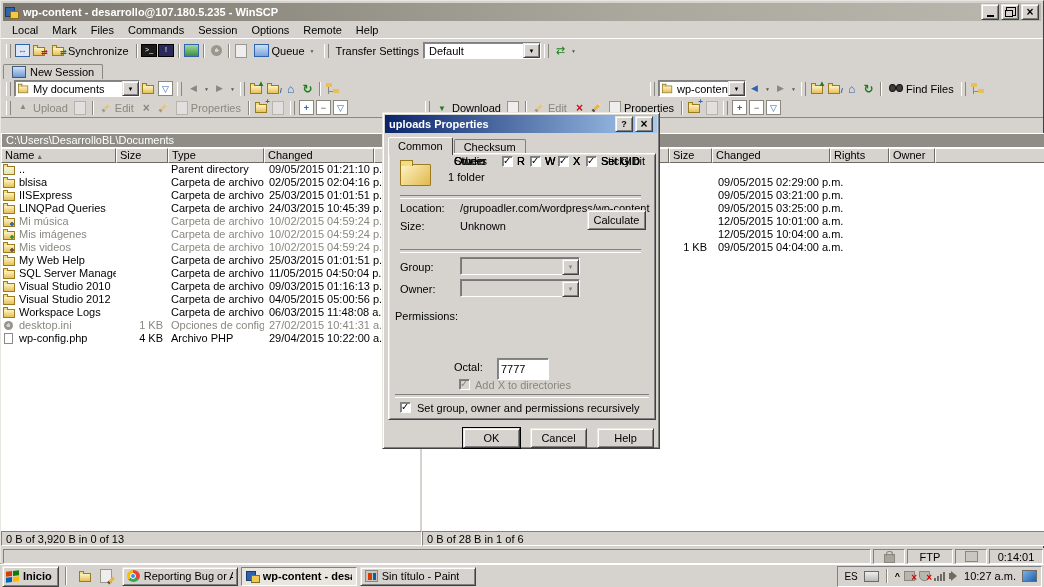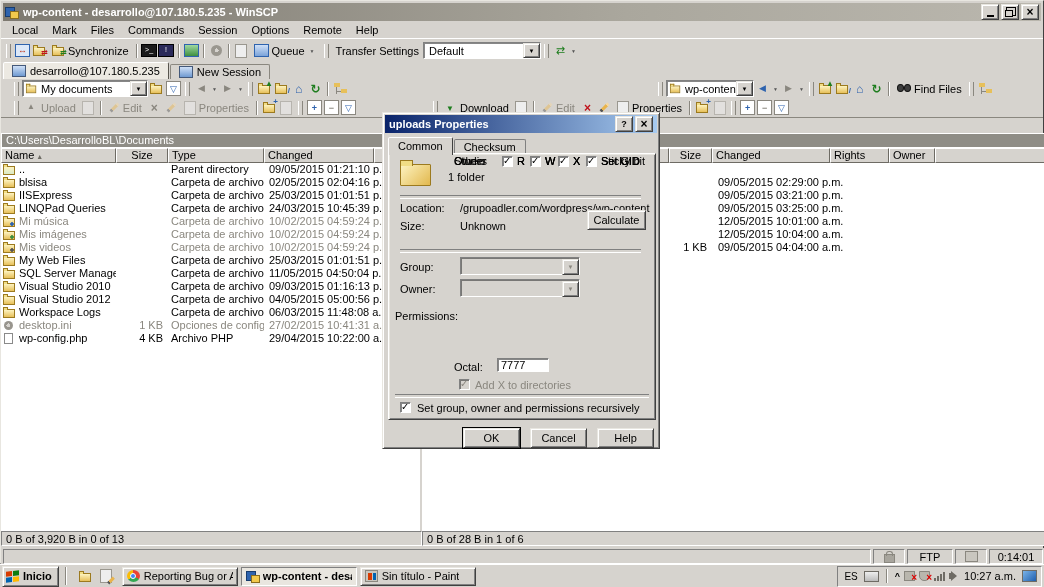--- a/index.html
+++ b/index.html
@@ -74,34 +74,34 @@
   .g-uparrowdoc::before{content:"▲";position:absolute;left:1px;top:0;font-size:8px;}
   .g-downarrowdoc{width:12px;height:12px;position:relative;}
   .g-downarrowdoc::before{content:"▼";position:absolute;left:1px;top:2px;font-size:8px;color:#1e7d1e;}
   
   .tabsrow{height:17px;display:flex;align-items:flex-end;padding-left:2px;}
   .stab{height:14px;display:flex;align-items:center;gap:4px;padding:0 8px;background:#d6d3ce;
         border:1px solid #8a877f;border-bottom:none;border-radius:2px 2px 0 0;margin-right:1px;}
   .stab.active{height:16px;background:#ece9e2;border-color:#fff #58554e transparent #fff;}
   .tabico{width:12px;height:10px;background:linear-gradient(#cfe0f7,#6f9ad1);border:1px solid #44597a;}
   
-  .ptool-row,.ctool-row{display:flex;align-items:center;padding-left:8px;}
+  .ptool-row,.ctool-row{display:flex;align-items:center;}
   .ptool-row{height:19px;} .ctool-row{height:19px;border-bottom:1px solid #8a877f;}
   .half-l{width:421px;display:flex;align-items:center;flex:0 0 421px;box-sizing:border-box;padding-left:2px;}
   .half-r{flex:1;display:flex;align-items:center;}
   
   .panels{position:absolute;left:0;top:108px;width:1044px;height:422px;display:flex;}
   .panel{background:#fff;box-sizing:border-box;display:flex;flex-direction:column;margin-top:24px;}
   .panel.leftp{width:421px;border-right:2px solid #d6d3ce;box-shadow:1px 0 0 #9a978f;}
   .panel.rightp{flex:1;}
   .pathbar{height:13px;line-height:13px;background:#8f8d86;color:#fff;padding:0 4px;margin:1px;white-space:nowrap;overflow:hidden;}
   .cols{display:flex;height:15px;flex:0 0 15px;}
   .col{box-sizing:border-box;background:#d6d3ce;border:1px solid;border-color:#fff #6e6b64 #6e6b64 #fff;
        padding:0 3px;line-height:12px;white-space:nowrap;overflow:hidden;}
-  .col.num{text-align:center;}
+  .col.num{text-align:left;}
   .sort-asc::after{content:" ▲";font-size:7px;color:#6e6b64;}
   .rows{flex:1;overflow:hidden;}
   .frow{display:flex;height:13px;line-height:13px;white-space:nowrap;}
   .c-name{width:115px;display:flex;gap:3px;padding-left:2px;box-sizing:border-box;overflow:hidden;align-items:center;}
   .c-size{width:52px;text-align:right;padding-right:5px;box-sizing:border-box;}
   .c-type{width:96px;padding-left:3px;box-sizing:border-box;overflow:hidden;}
   .c-ch{width:110px;padding-left:5px;box-sizing:border-box;}
   .r-name{width:247px;box-sizing:border-box;}
   .r-size{width:43px;text-align:right;padding-right:5px;box-sizing:border-box;}
   .r-ch{width:118px;padding-left:6px;box-sizing:border-box;}
@@ -181,21 +181,21 @@
   .bigfolder::after{content:"";position:absolute;left:0;top:0;width:13px;height:6px;background:#f1dd85;border:1px solid #9c7a1f;border-bottom:none;box-sizing:border-box;}
   .bigfolder::before{content:"";position:absolute;left:0;top:4px;width:31px;height:22px;background:linear-gradient(135deg,#fdf3c0,#e2b84e);border:1px solid #9c7a1f;box-sizing:border-box;border-radius:1px;}
   .cb{display:inline-block;width:11px;height:11px;background:#fff;border:1px solid;border-color:#808080 #fff #fff #808080;
       box-shadow:inset 1px 1px 0 #404040a0;box-sizing:border-box;position:relative;vertical-align:middle;}
   .cb.checked::after{content:"✓";position:absolute;left:0px;top:-2px;font-size:10px;font-weight:bold;color:#000;}
   .cb.disabled{background:#d6d3ce;} .cb.disabled::after{color:#8a877f;}
   .dcombo{position:absolute;height:18px;background:#d6d3ce;border:1px solid;border-color:#808080 #fff #fff #808080;
           box-shadow:inset 1px 1px 0 #404040a0;box-sizing:border-box;display:flex;}
   .dcombo .drop{margin-left:auto;height:14px;margin-top:1px;}
   .dcombo .drop::before{color:#8a877f;}
-  .dinput{position:absolute;height:14px;background:#fff;border:1px solid;border-color:#808080 #fff #fff #808080;
+  .dinput{position:absolute;height:22px;background:#fff;border:1px solid;border-color:#808080 #fff #fff #808080;
           box-shadow:inset 1px 1px 0 #404040a0;box-sizing:border-box;font:11px "Liberation Sans","DejaVu Sans",sans-serif;padding:0 3px;}
   .dbtn{position:absolute;width:55px;height:18px;display:flex;align-items:center;justify-content:center;}
   .dbtn.default{outline:1px solid #000;}
   .permrow{position:absolute;left:0;width:100%;height:14px;display:flex;align-items:center;}
   .permrow .plabel{position:absolute;left:65px;}
   .permrow .cb1{position:absolute;left:113px;} .permrow .l1{position:absolute;left:128px;}
   .permrow .cb2{position:absolute;left:141px;} .permrow .l2{position:absolute;left:156px;}
   .permrow .cb3{position:absolute;left:169px;} .permrow .l3{position:absolute;left:184px;}
   .permrow .cb4{position:absolute;left:197px;} .permrow .l4{position:absolute;left:212px;}
   .dlab{color:#000;}
@@ -276,24 +276,20 @@
       </span>
       <span class="grip"></span>
       <span class="tbi">
           <span class="g-arrow green" style="font-size:11px">⇄</span>
         </span>
       <span class="dd-mini"></span>
     </div>
 
     <div class="tabsrow">
 
-        <div class="stab active">
-          <span class="tabico"></span>
-          <span>desarrollo@107.180.5.235</span>
-        </div>
 
         <div class="stab">
           <span class="tabico"></span>
           <span>New Session</span>
         </div>
       </div>
 
     <div class="ptool-row">
       <div class="half-l">
         <span class="grip"></span>
@@ -543,21 +539,21 @@
                 <span>Mis videos</span>
               </span>
               <span class="c-size"></span>
               <span class="c-type">Carpeta de archivos</span>
               <span class="c-ch">10/02/2015 04:59:24 p.m.</span>
             </div>
 
             <div class="frow">
               <span class="c-name">
                 <i class="fic icon-folder"></i>
-                <span>My Web Files</span>
+                <span>My Web Help</span>
               </span>
               <span class="c-size"></span>
               <span class="c-type">Carpeta de archivos</span>
               <span class="c-ch">25/03/2015 01:01:51 p.m.</span>
             </div>
 
             <div class="frow">
               <span class="c-name">
                 <i class="fic icon-folder"></i>
                 <span>SQL Server Manageme...</span>

